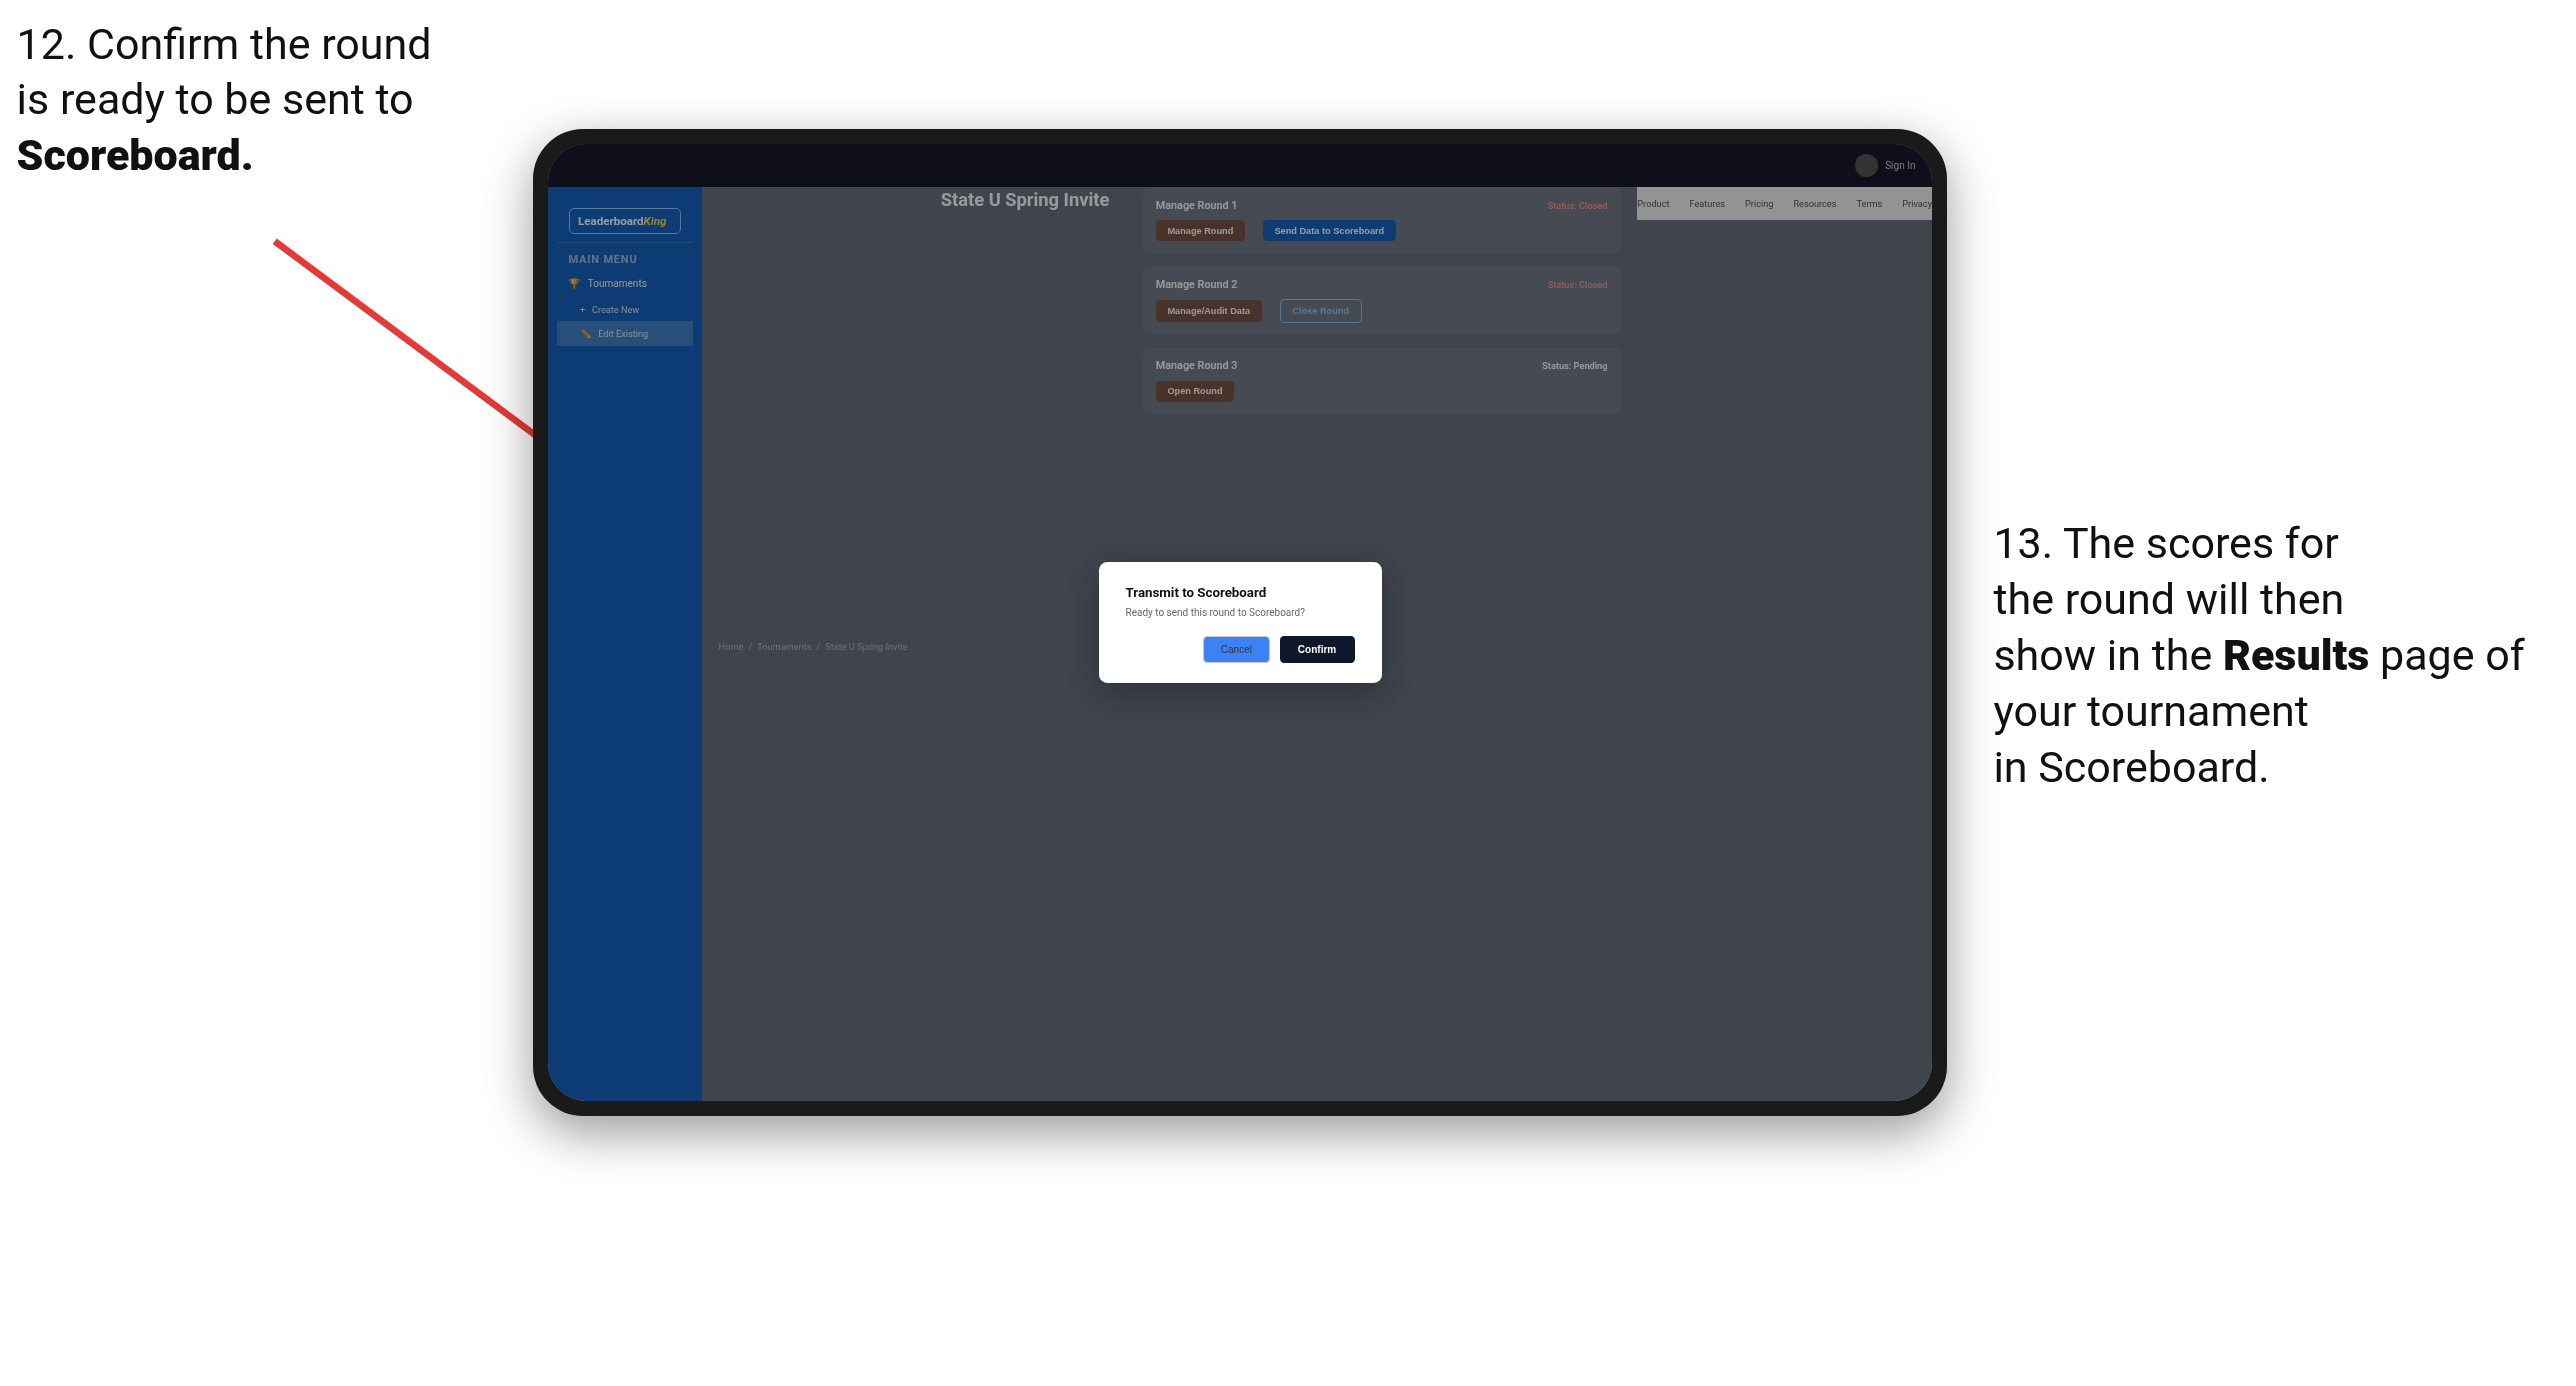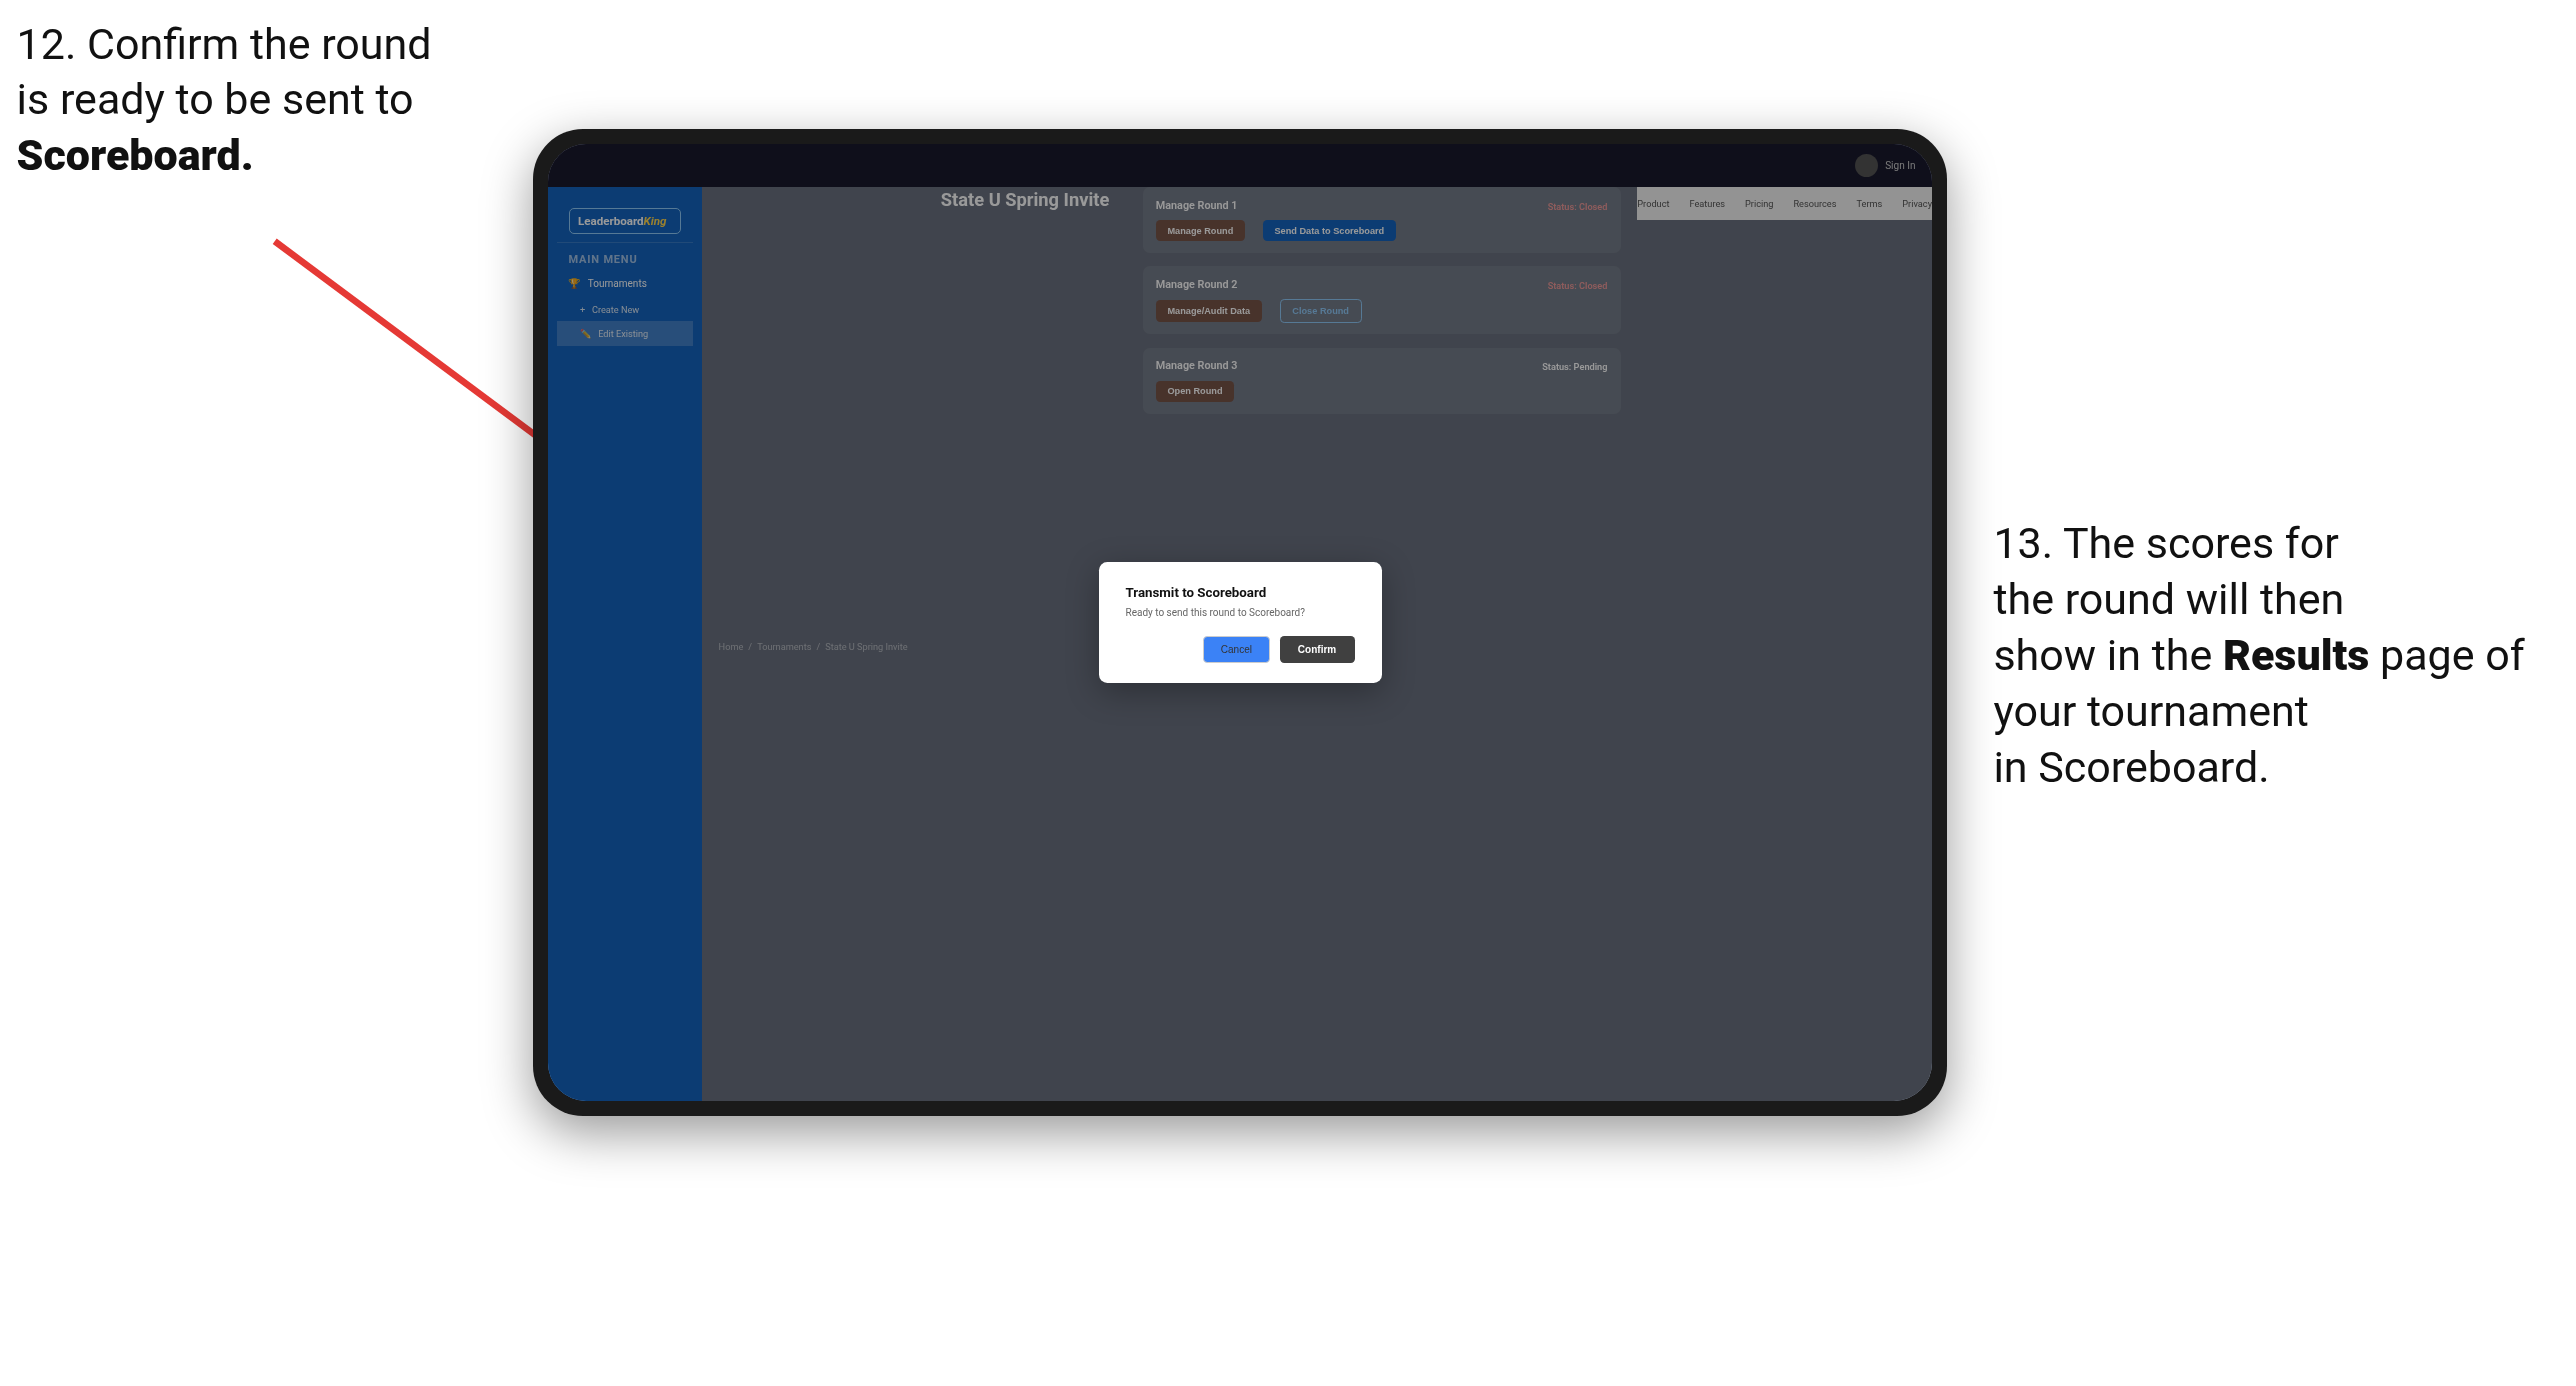--- a/index.html
+++ b/index.html
@@ -215,21 +215,21 @@
     }
 
     
     .round-card {
       background: rgba(255,255,255,0.08);
       border-radius: 6.7px;
       padding: 11.6px 13.3px;
     }
     .round-card-header {
       display: flex;
-      align-items: flex-end;
+      align-items: center;
       justify-content: space-between;
       margin-bottom: 8.3px;
     }
     .round-title {
       font-size: 10.8px;
       font-weight: 600;
       color: #fff;
     }
     .status-badge {
       font-size: 9.2px;
@@ -323,21 +323,21 @@
     .btn-cancel {
       background: #3b82f6;
       border: 0.8px solid #ccc;
       color: #333;
       border-radius: 4.2px;
       padding: 6.7px 16.6px;
       font-size: 10px;
       cursor: pointer;
     }
     .btn-confirm {
-      background: #404040;
+      background: #0f172a;
       border: none;
       color: #fff;
       border-radius: 4.2px;
       padding: 6.7px 18.3px;
       font-size: 10px;
       font-weight: 600;
       cursor: pointer;
     }
   </style>
 </head>

